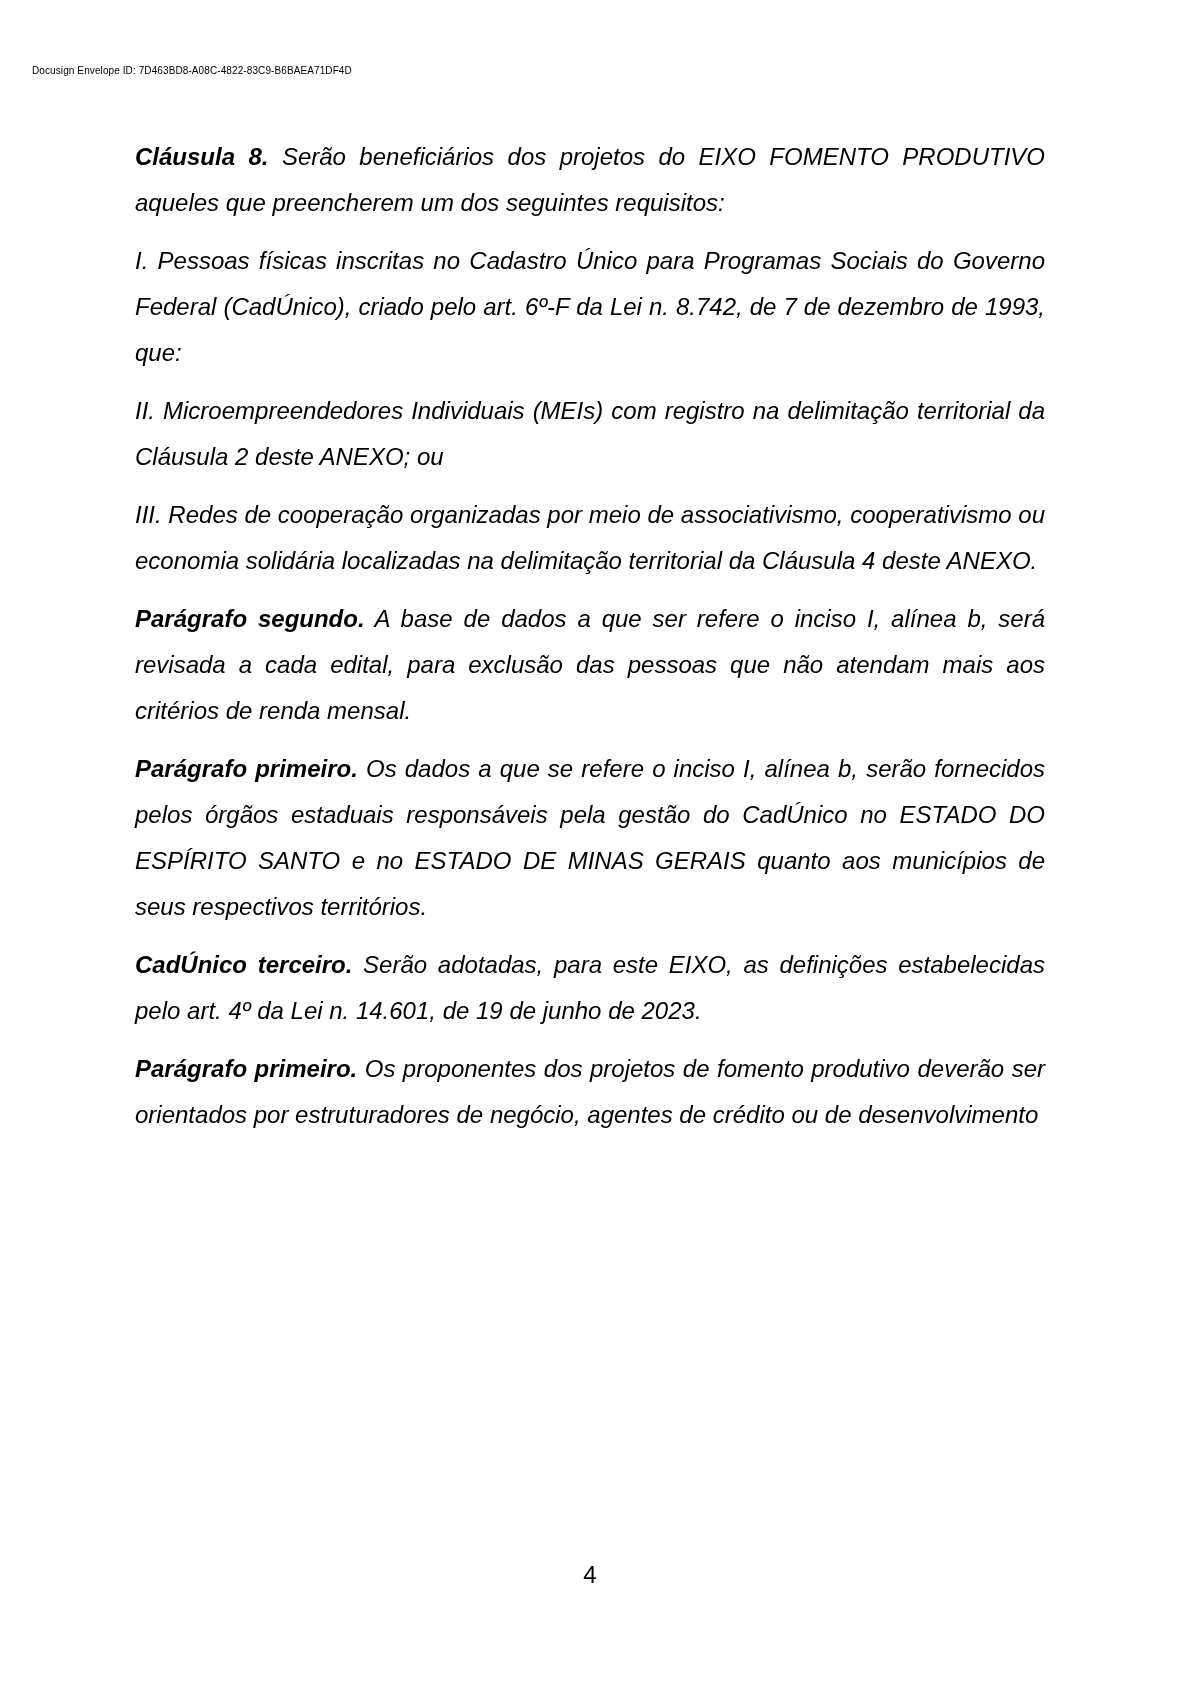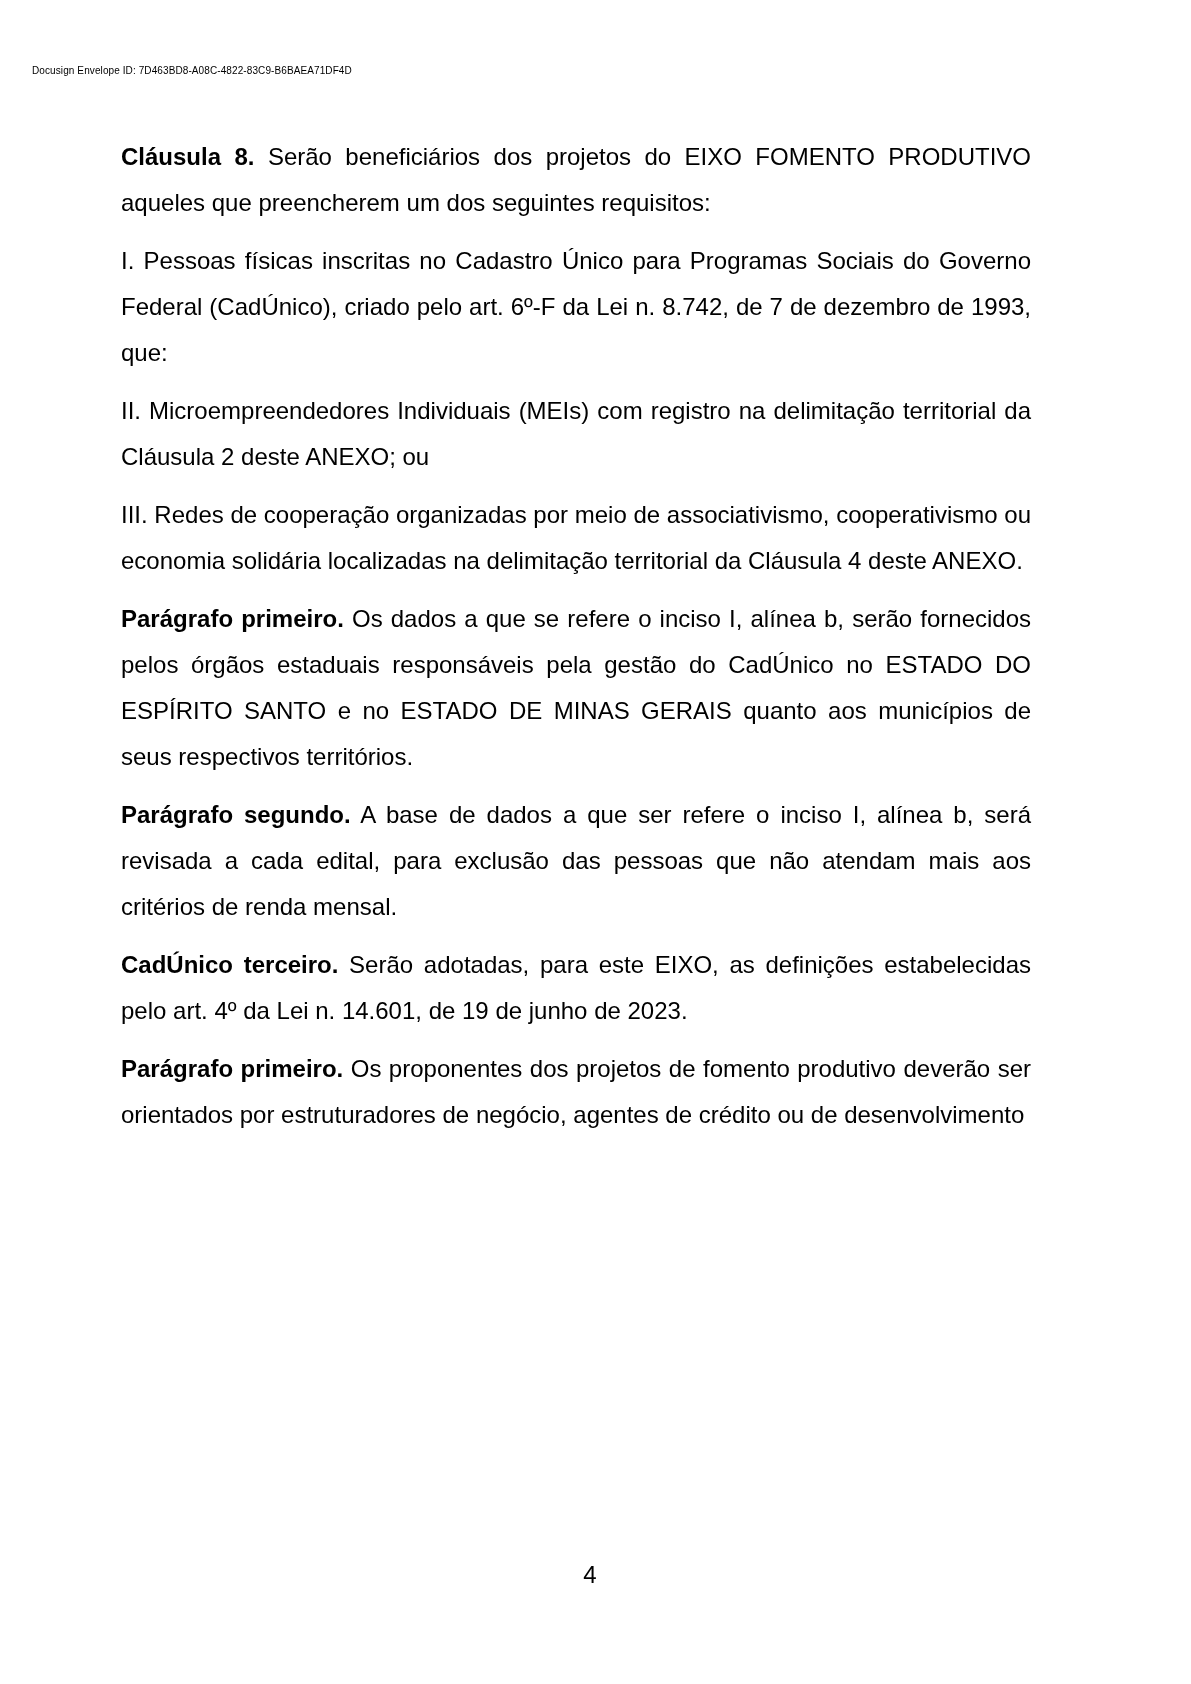--- a/index.html
+++ b/index.html
@@ -20,22 +20,23 @@
     top: 21px;
     left: 32px;
     font-size: 10px;
     letter-spacing: 0.1px;
     white-space: nowrap;
     margin-top: 44px;
   }
   .doc-body {
     position: absolute;
     top: 134px;
-    left: 121px;
+    left: 135px;
     width: 910px;
+    font-style: italic;
   }
   .para {
     margin: 0 0 12px 0;
     font-size: 24px;
     line-height: 46px;
     text-align: justify;
     text-justify: inter-word;
   }
   .para strong {
     font-weight: bold;
@@ -59,23 +60,23 @@
   <p class="para"><strong>Cláusula 8.</strong><span> Serão beneficiários dos projetos do EIXO FOMENTO PRODUTIVO aqueles que preencherem um dos seguintes requisitos:</span></p>
 
   <p class="para"><strong></strong><span>I. Pessoas físicas inscritas no Cadastro Único para Programas Sociais do Governo Federal (CadÚnico), criado pelo art. 6º-F da Lei n. 8.742, de 7 de dezembro de 1993, que:</span></p>
 
 
 
   <p class="para"><strong></strong><span>II. Microempreendedores Individuais (MEIs) com registro na delimitação territorial da Cláusula 2 deste ANEXO; ou</span></p>
 
   <p class="para"><strong></strong><span>III. Redes de cooperação organizadas por meio de associativismo, cooperativismo ou economia solidária localizadas na delimitação territorial da Cláusula 4 deste ANEXO.</span></p>
 
+  <p class="para"><strong>Parágrafo segundo.</strong><span> A base de dados a que ser refere o inciso I, alínea b, será revisada a cada edital, para exclusão das pessoas que não atendam mais aos critérios de renda mensal.</span></p>
+
   <p class="para"><strong>Parágrafo primeiro.</strong><span> Os dados a que se refere o inciso I, alínea b, serão fornecidos pelos órgãos estaduais responsáveis pela gestão do CadÚnico no ESTADO DO ESPÍRITO SANTO e no ESTADO DE MINAS GERAIS quanto aos municípios de seus respectivos territórios.</span></p>
-
-  <p class="para"><strong>Parágrafo segundo.</strong><span> A base de dados a que ser refere o inciso I, alínea b, será revisada a cada edital, para exclusão das pessoas que não atendam mais aos critérios de renda mensal.</span></p>
 
   <p class="para"><strong>CadÚnico terceiro.</strong><span> Serão adotadas, para este EIXO, as definições estabelecidas pelo art. 4º da Lei n. 14.601, de 19 de junho de 2023.</span></p>
 
 
   <p class="para"><strong>Parágrafo primeiro.</strong><span> Os proponentes dos projetos de fomento produtivo deverão ser orientados por estruturadores de negócio, agentes de crédito ou de desenvolvimento</span></p>
 </div>
 
 <div class="page-number">4</div>
 
 </body></html>

